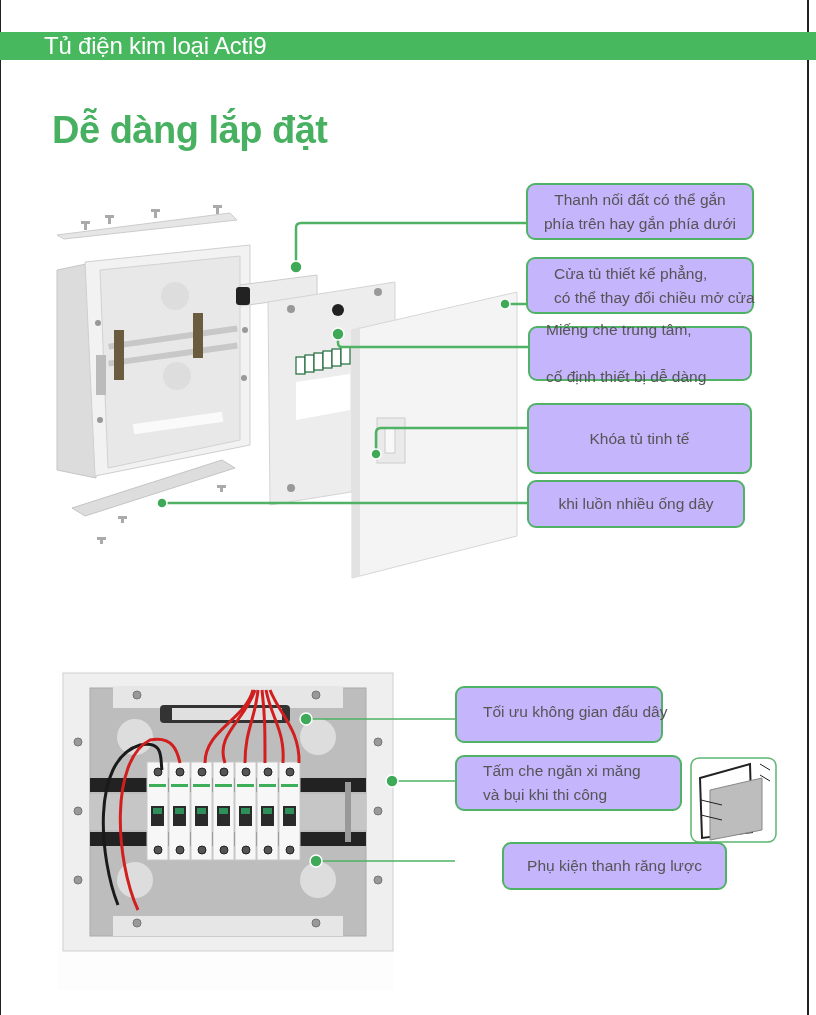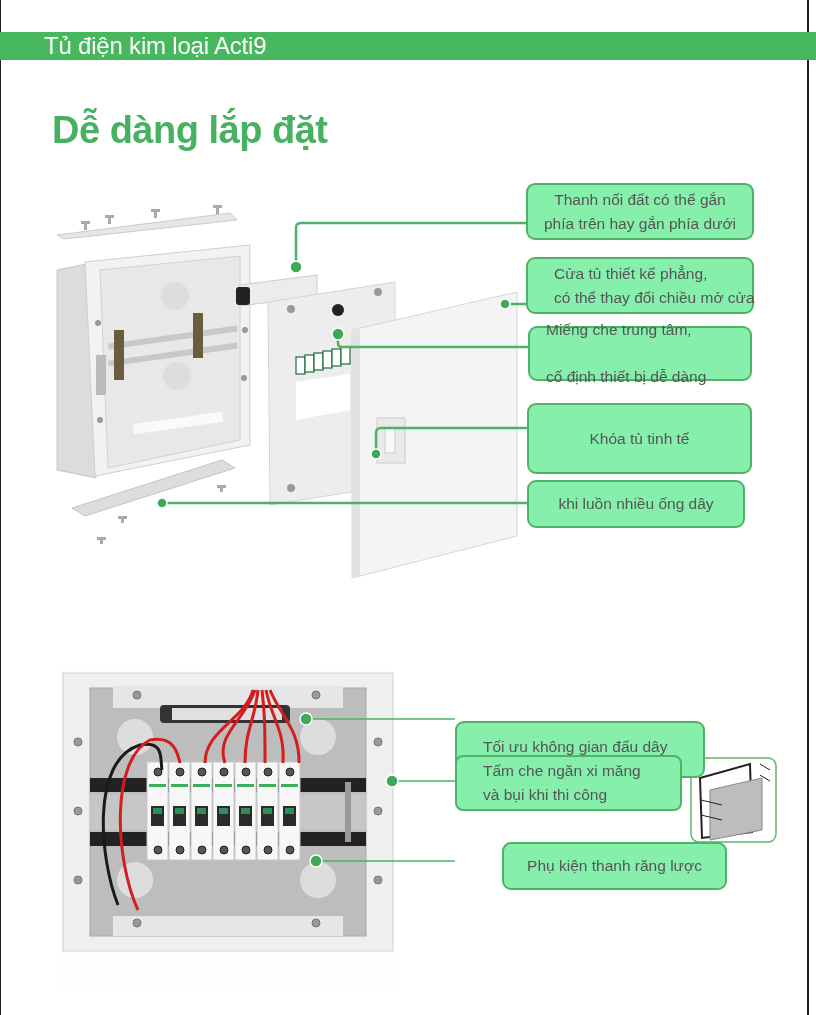--- a/index.html
+++ b/index.html
@@ -7,21 +7,21 @@
   body { position: relative; font-family: "Liberation Sans", sans-serif; }
 
   .page-border-left { position: absolute; left: 0; top: 0; width: 1px; height: 1015px; background: #222; }
   .page-border-right { position: absolute; left: 807px; top: 0; width: 2px; height: 1015px; background: #222; }
 
   .header-bar { position: absolute; left: 0; top: 32px; width: 816px; height: 28px; background: #48b85f; }
   .header-title { position: absolute; left: 44px; top: 34px; color: #fff; font-size: 24px; line-height: 24px; letter-spacing: -0.2px; }
 
   .page-title { position: absolute; left: 52px; top: 106px; color: #48b061; font-size: 38px; font-weight: bold; line-height: 48px; letter-spacing: -0.5px; }
 
-  .callout { position: absolute; border: 2.5px solid #4fb265; border-radius: 9px; background: #86efac;
+  .callout { position: absolute; border: 2.5px solid #4fb265; border-radius: 9px; background: #c4b5fd;
              color: #555; font-size: 15.5px; line-height: 24px; text-align: center; display: flex; flex-direction: column; justify-content: center; }
   .callout.left-align { text-align: left; padding-left: 26px; }
   .callout span { display: block; white-space: nowrap; }
 
   .illus { position: absolute; }
   svg { display: block; }
 </style>
 </head>
 <body>
 
@@ -248,22 +248,22 @@
   <polygon points="700,778 750,764 752,832 702,838" fill="#fff" stroke="#222" stroke-width="2"></polygon>
   <polygon points="710,790 762,778 762,830 710,840" fill="#bdbdbd" stroke="#888"></polygon>
   <g stroke="#222" stroke-width="1">
     <line x1="701" y1="800" x2="722" y2="805"></line>
     <line x1="701" y1="815" x2="722" y2="820"></line>
     <line x1="760" y1="764" x2="770" y2="770"></line>
     <line x1="760" y1="775" x2="770" y2="781"></line>
   </g>
 </svg>
 
-<div class="callout left-align" style="left:455px;top:686px;width:250px;height:57px;justify-content:flex-start;padding-top:12px;margin-top:35px;">
+<div class="callout left-align" style="left:455px;top:686px;width:208px;height:57px;justify-content:flex-start;padding-top:12px;">
   <span>Tối ưu không gian đấu dây</span>
 </div>
-<div class="callout left-align" style="left:455px;top:755px;width:227px;height:56px;border-radius:8px;">
+<div class="callout left-align" style="left:455px;top:755px;width:227px;height:56px;">
   <span>Tấm che ngăn xi măng</span>
   <span>và bụi khi thi công</span>
 </div>
 <div class="callout" style="left:455px;top:842px;width:225px;height:48px;margin-left:47px;">
   <span>Phụ kiện thanh răng lược</span>
 </div>
 
 </body></html>

